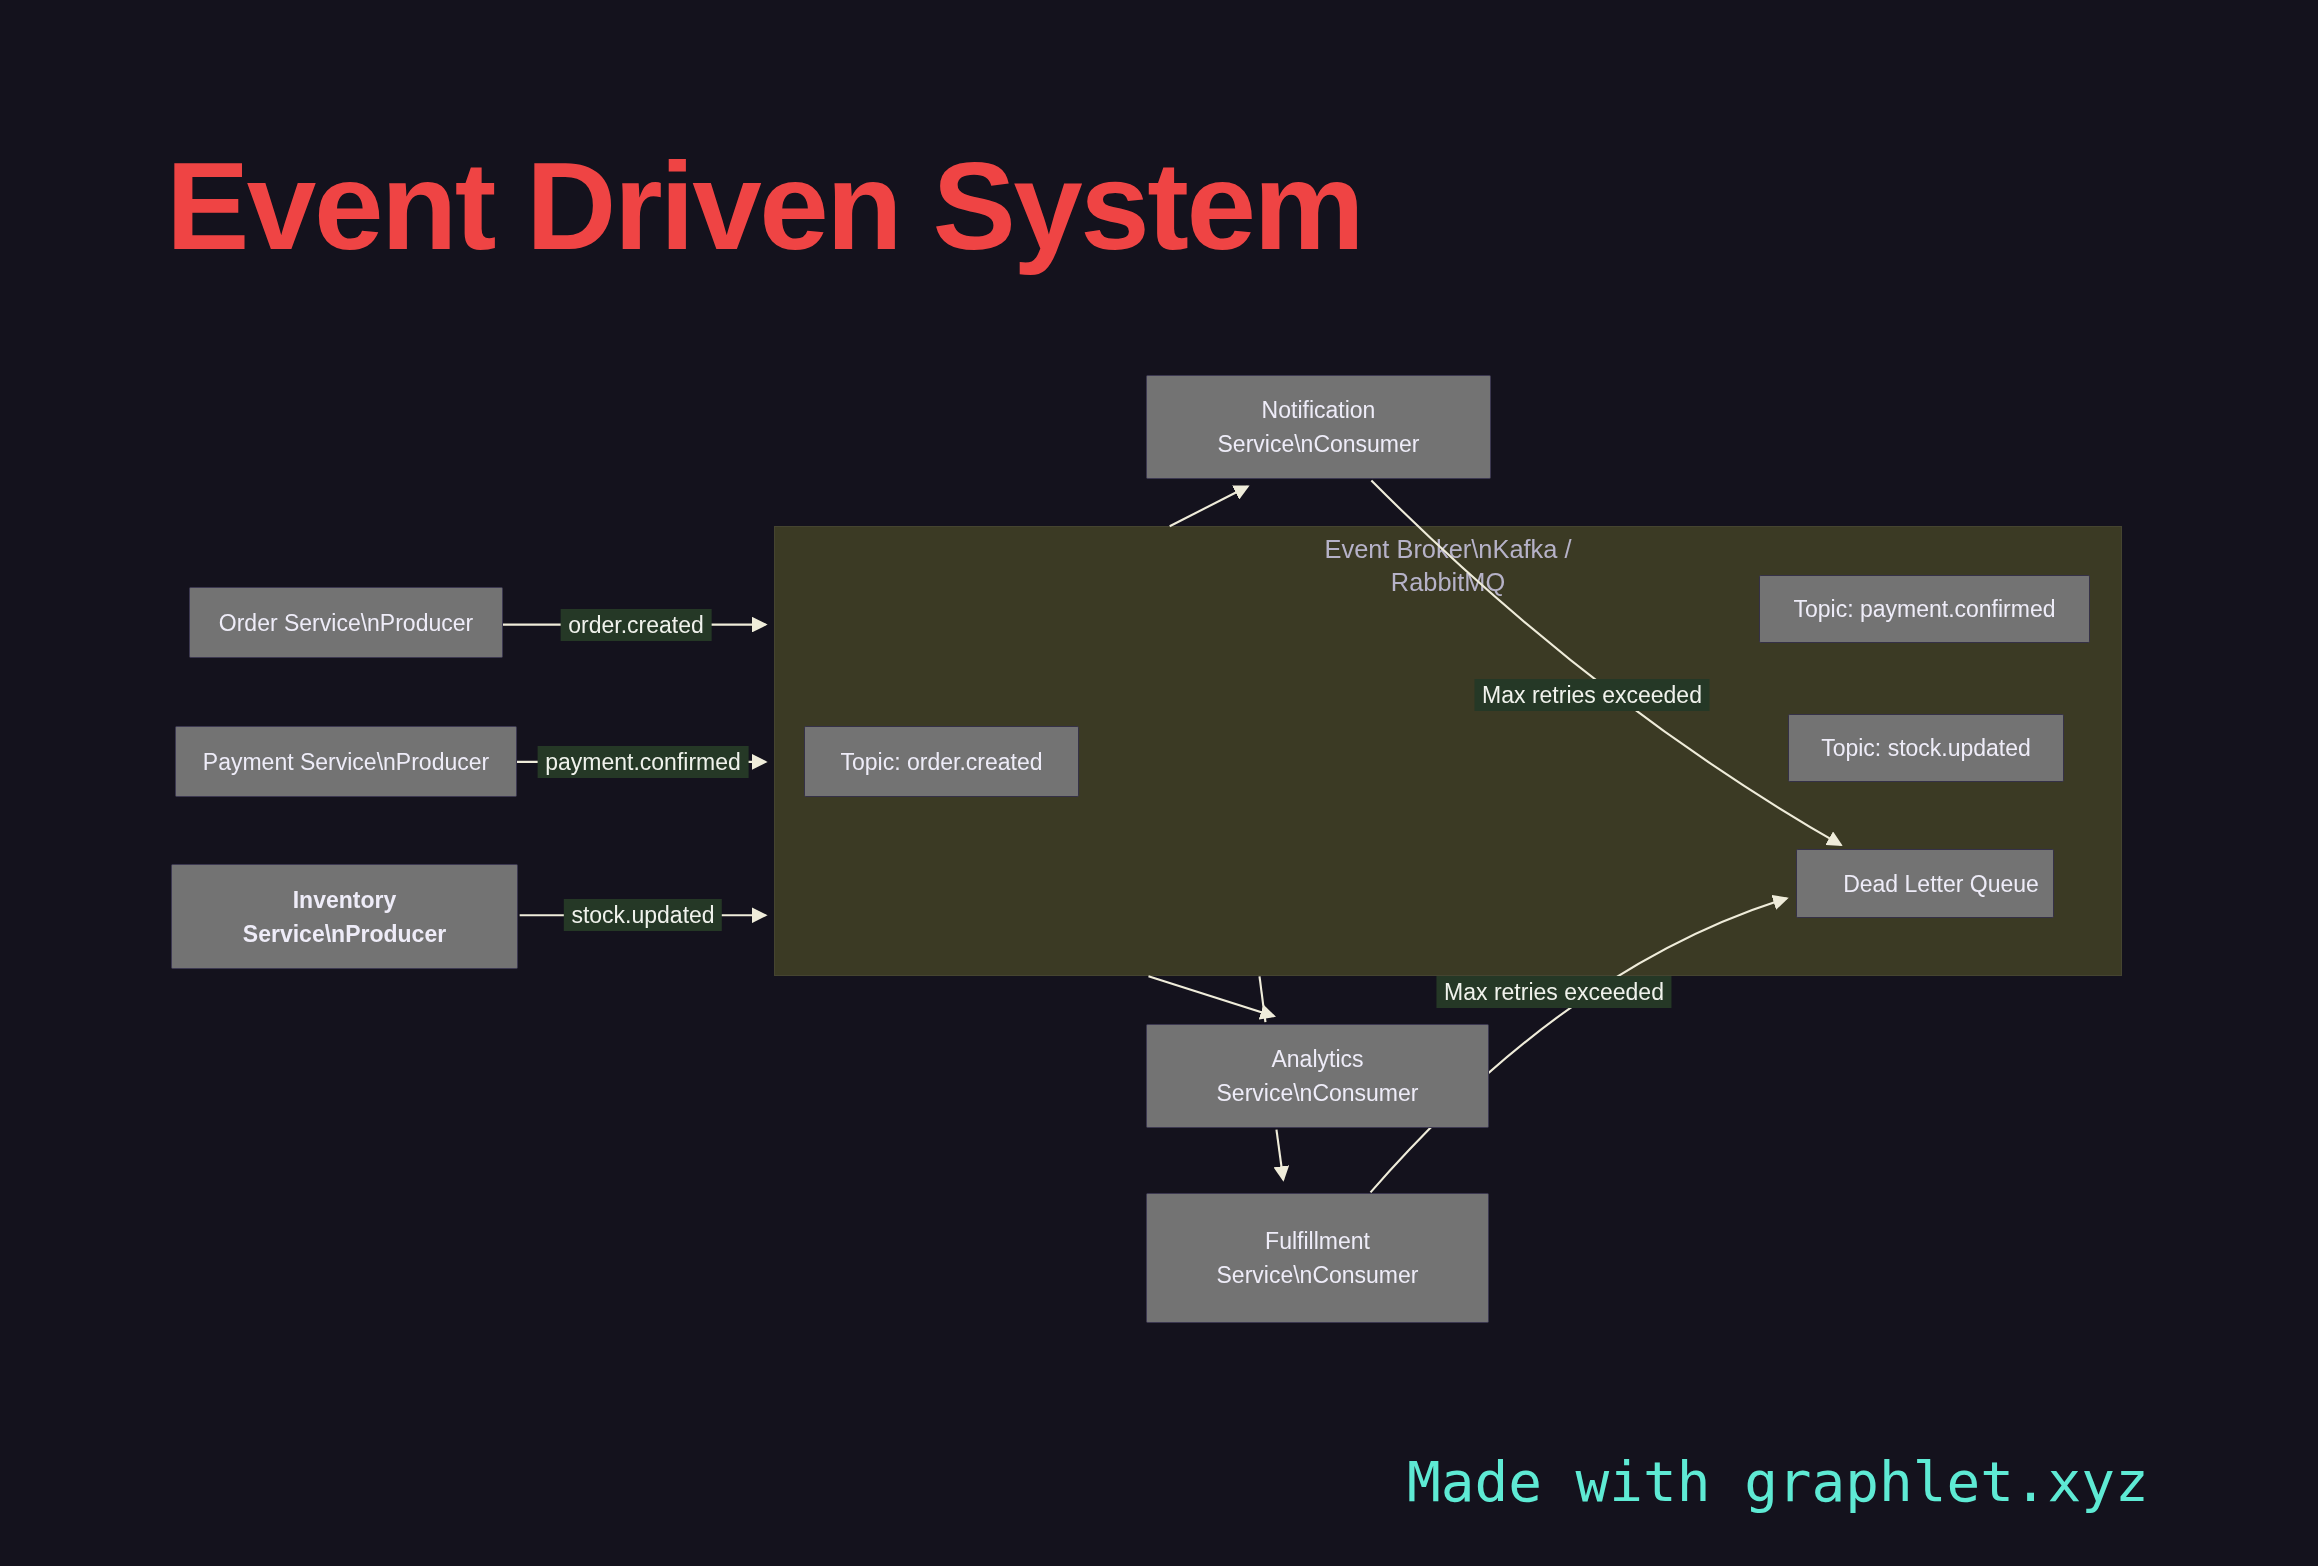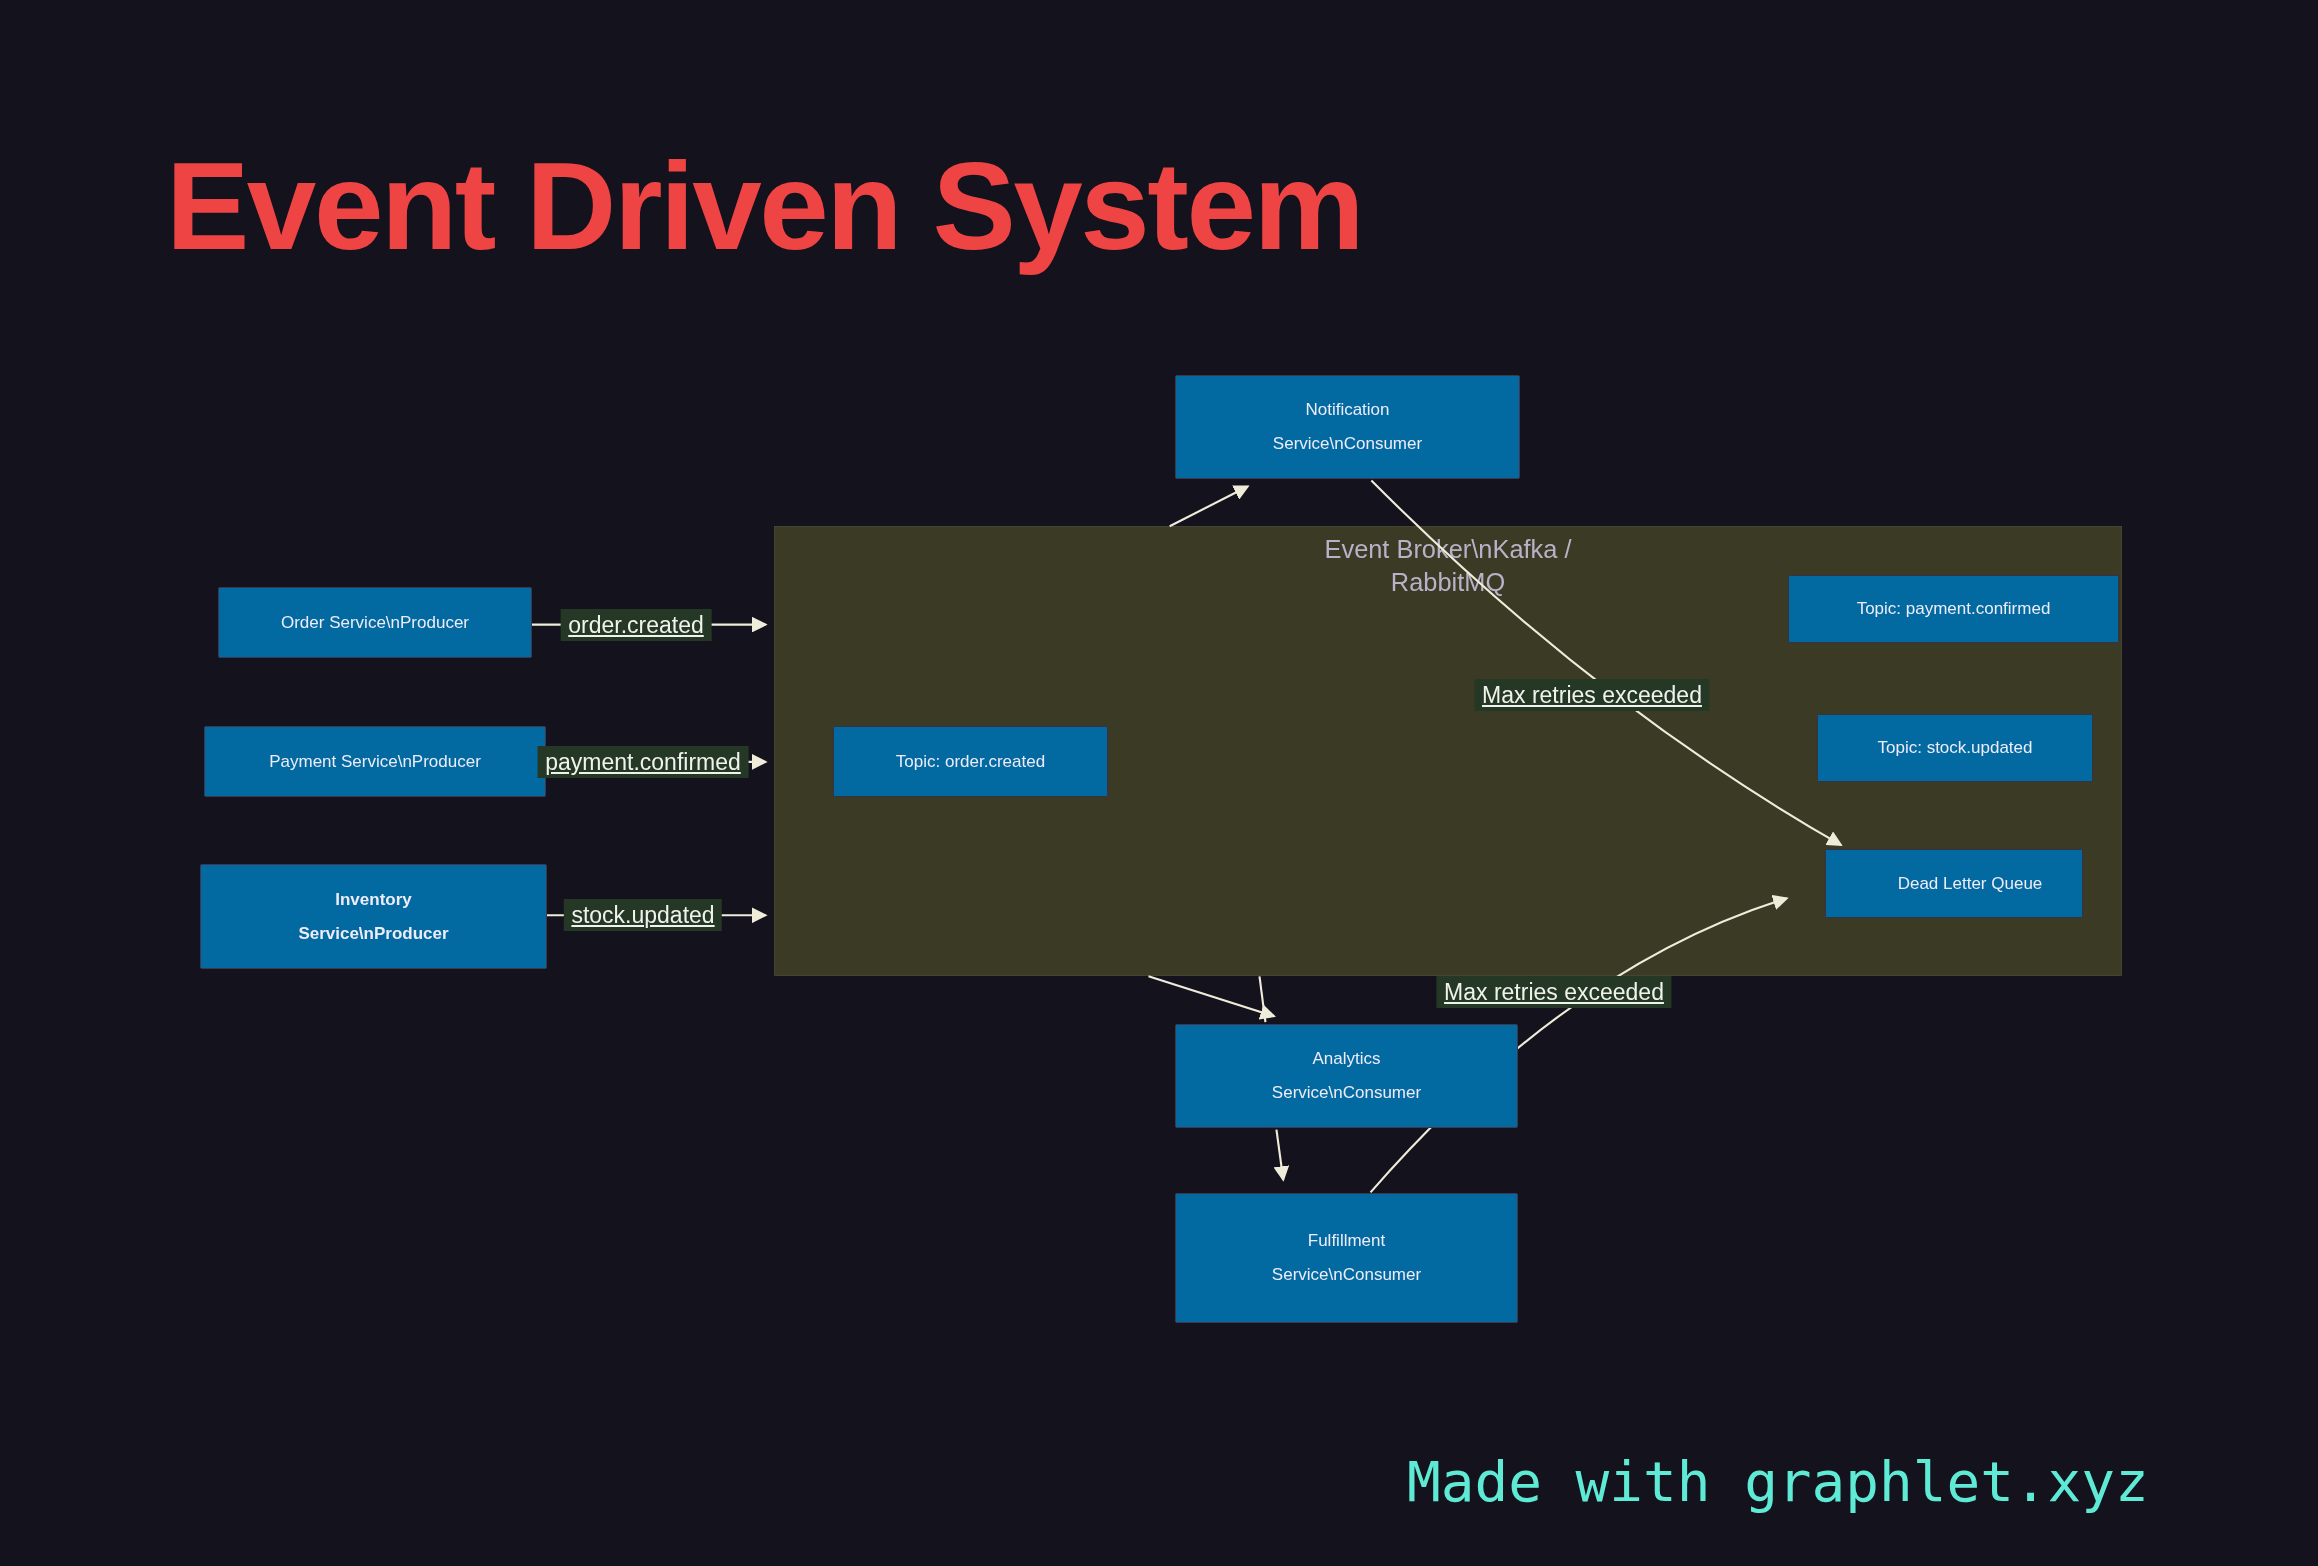--- a/index.html
+++ b/index.html
@@ -22,40 +22,40 @@
     z-index:1;
   }
   .broker-title{
     position:absolute;left:774px;top:533px;width:1348px;
     text-align:center;color:#b6b2c8;font-size:25.4px;line-height:33px;
     white-space:pre-line;z-index:2;
   }
   svg.edges{position:absolute;left:0;top:0;z-index:3;}
   .node{
     position:absolute;display:flex;align-items:center;justify-content:center;
-    background:#0369a1;border:1.7px solid #3c3850;box-sizing:border-box;
-    color:#eeecf8;font-size:17px;line-height:34px;text-align:center;
-    white-space:pre-line;z-index:4;border-radius:1.7px;margin-left:29px;
+    background:#737373;border:1.7px solid #3c3850;box-sizing:border-box;
+    color:#eeecf8;font-size:23px;line-height:34px;text-align:center;
+    white-space:pre-line;z-index:4;border-radius:1.7px;
   }
   .node.in-broker{border-color:#353147;}
   .n-order{left:189px;top:587px;width:314px;height:71px;}
   .n-payment{left:175px;top:726px;width:342px;height:71px;}
   .n-inventory{left:171px;top:864px;width:347px;height:105px;font-weight:bold;}
   .n-notification{left:1146px;top:375px;width:345px;height:104px;}
   .n-analytics{left:1146px;top:1024px;width:343px;height:104px;}
   .n-fulfillment{left:1146px;top:1193px;width:343px;height:130px;}
   .n-topic-order{left:804px;top:726px;width:275px;height:71px;}
   .n-topic-payment{left:1759px;top:575px;width:331px;height:68px;}
   .n-topic-stock{left:1788px;top:714px;width:276px;height:68px;justify-content:center;}
   .n-dlq{left:1796px;top:849px;width:258px;height:69px;padding-left:32px;}
   .edge-label{
     position:absolute;transform:translate(-50%,-50%);
     background:#253826;color:#f0f2ec;
     font-size:23px;line-height:27px;padding:2.5px 7.6px;
-    white-space:nowrap;z-index:5;text-decoration:underline;
+    white-space:nowrap;z-index:5;
   }
   .el-order{left:636px;top:625px;}
   .el-payment{left:643px;top:762px;}
   .el-stock{left:643px;top:915px;}
   .el-max1{left:1592px;top:695px;}
   .el-max2{left:1554px;top:992px;}
   .footer{
     position:absolute;left:1407px;top:1449px;
     font-family:"DejaVu Sans Mono", monospace;
     font-size:56px;color:#5eead4;white-space:nowrap;z-index:6;

